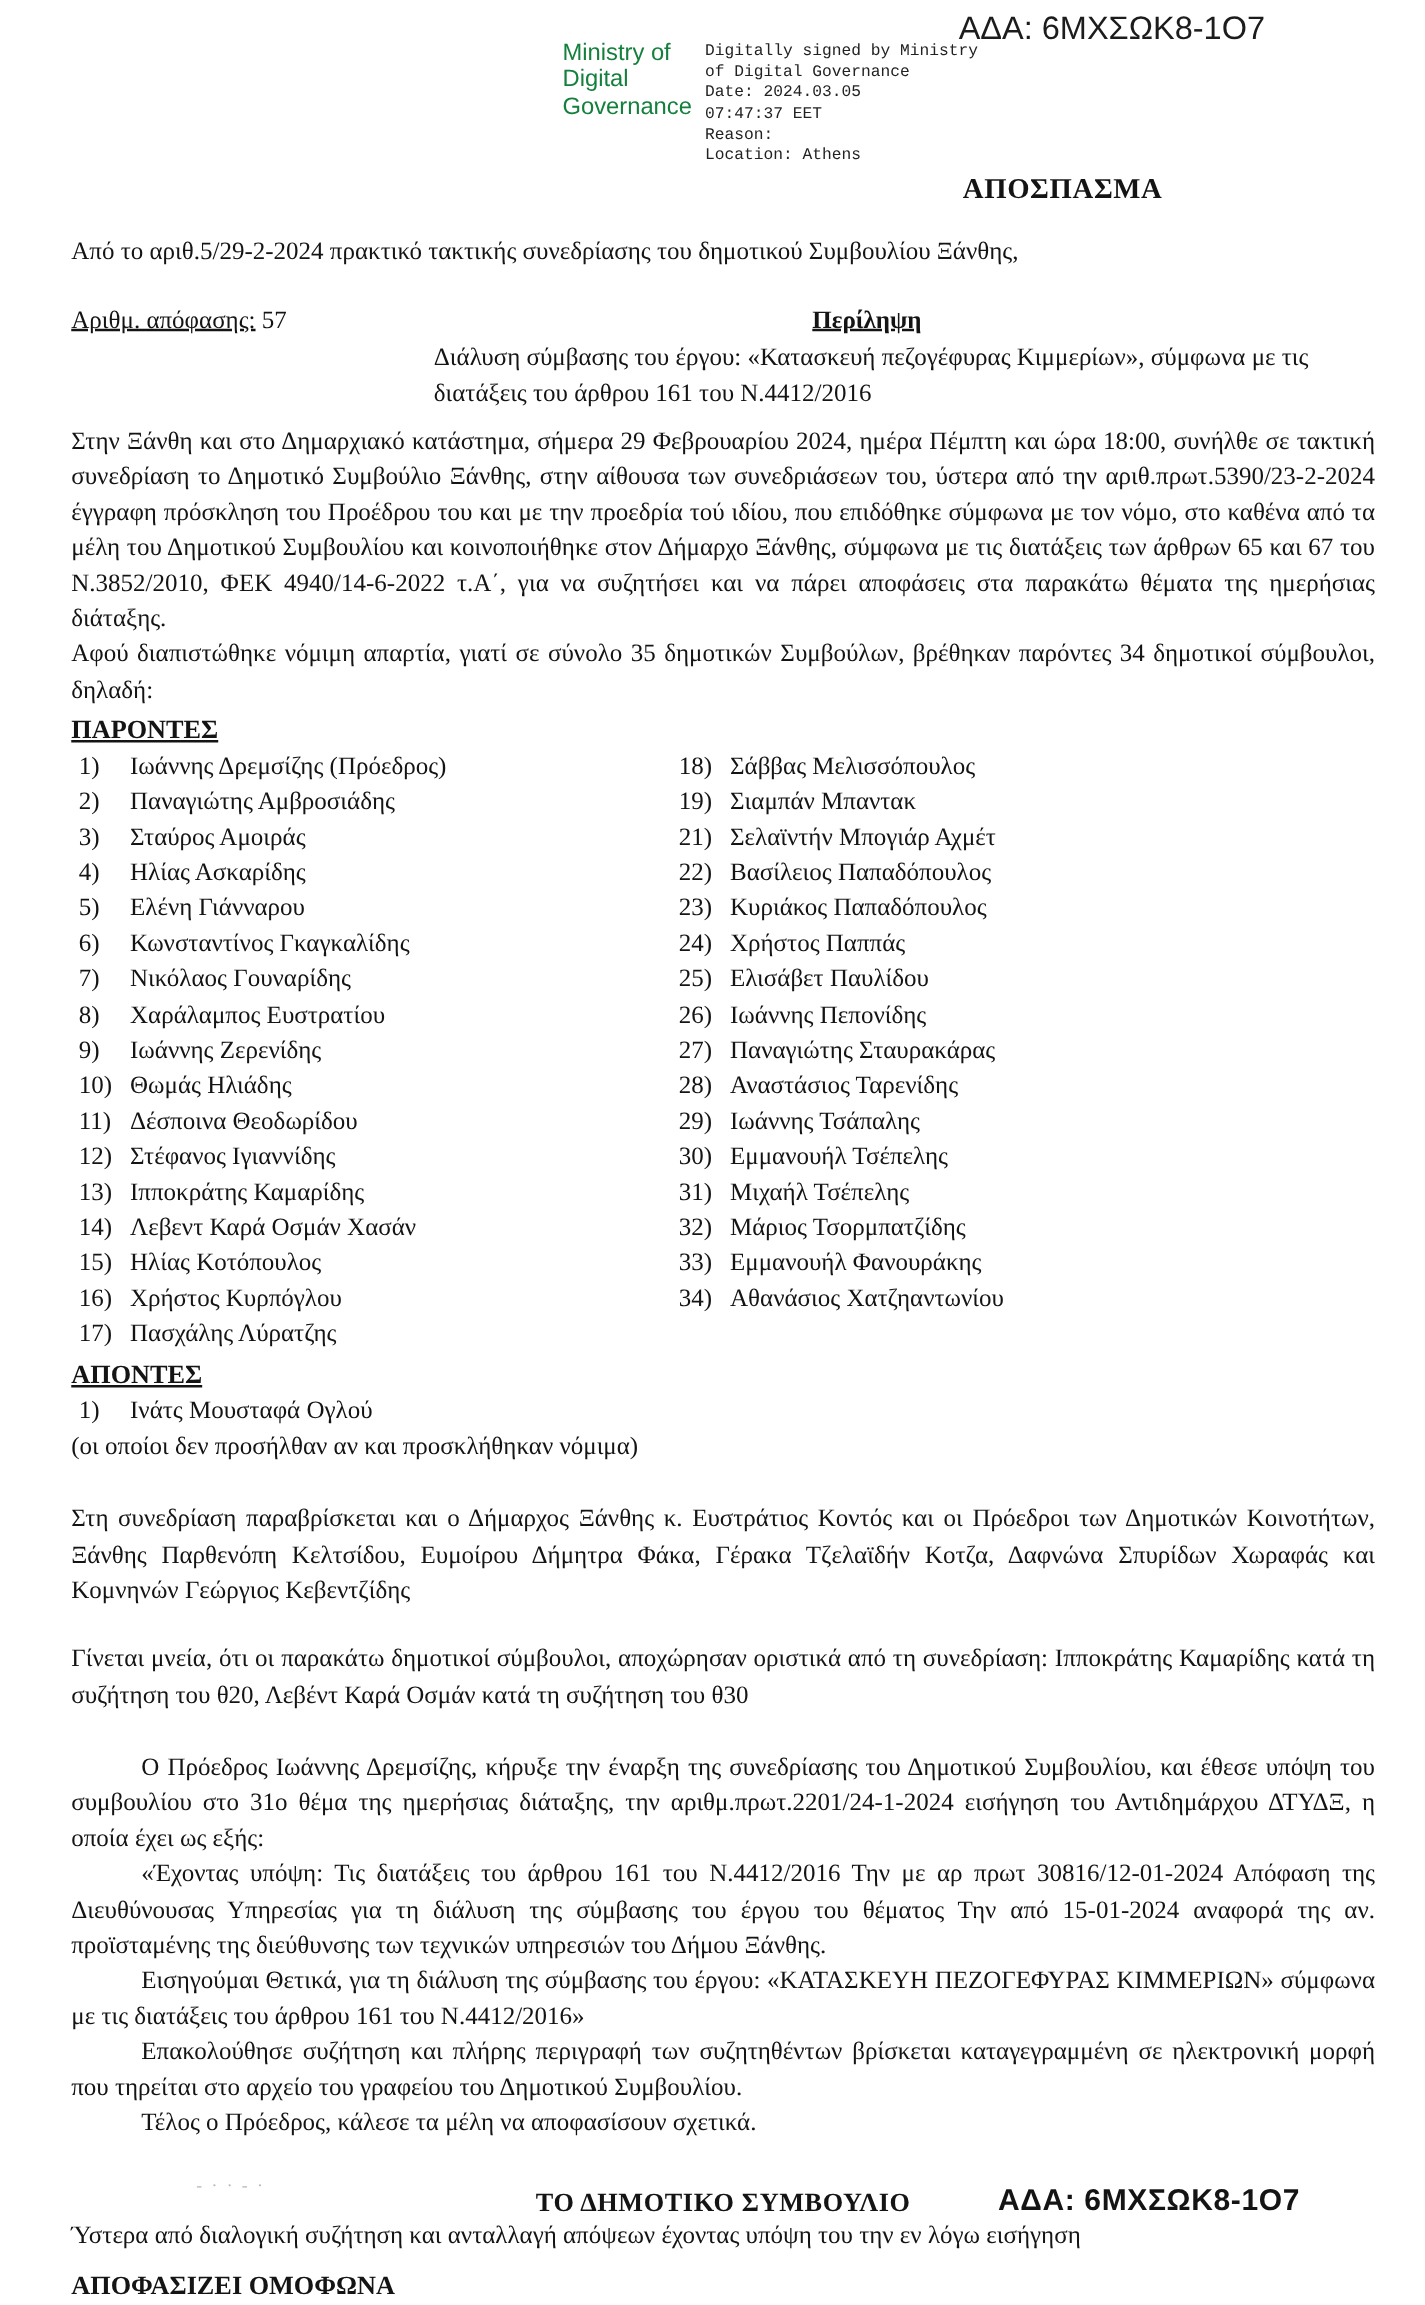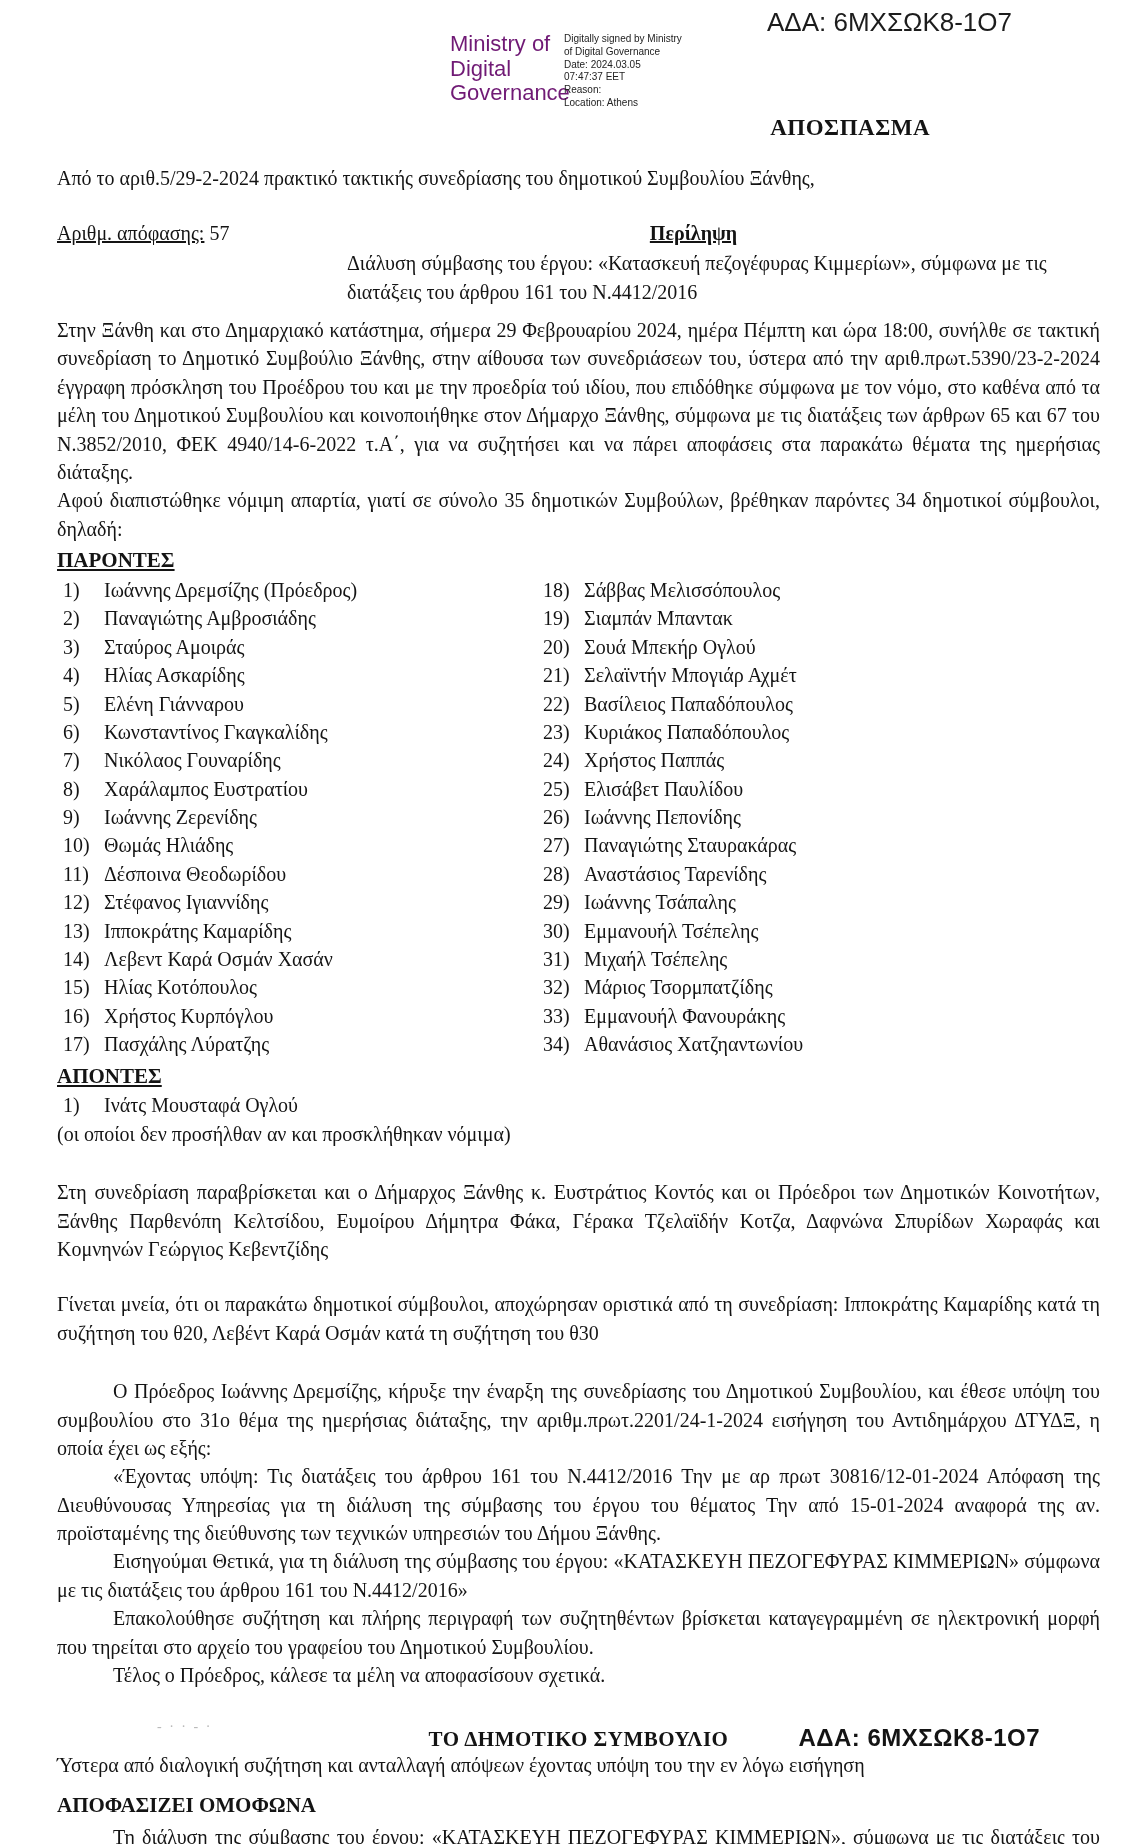--- a/index.html
+++ b/index.html
@@ -12,22 +12,22 @@
     font-family:"Liberation Serif", serif;
     font-size:20px; line-height:1.42; color:#141414;
     background:#ffffff;
   }
   .ada-top {
     position:absolute; top:4px; right:128px;
     font-family:"Liberation Sans", sans-serif;
     font-size:26px; color:#1c1c1c; white-space:nowrap;
   }
   .stamp { display:flex; gap:12px; margin:26px 0 0 393px; font-family:"Liberation Sans", sans-serif; }
-  .stamp-signer { font-size:22px; line-height:1.12; color:#701a75; width:102px; }
-  .stamp-details { font-size:10px; line-height:1.28; color:#222; padding-top:1px; }
+  .stamp-signer { font-size:19px; line-height:1.12; color:#15803d; width:102px; }
+  .stamp-details { font-size:13px; line-height:1.28; color:#222; padding-top:1px;font-family:Liberation Mono, monospace; }
   .doc-title { text-align:right; margin:2px 170px 0 0; font-weight:bold; font-size:23px; letter-spacing:0.5px; }
   .intro { margin-top:20px; }
   .decision-row { display:flex; margin-top:26px; }
   .decision-no { width:350px; font-weight:normal; }
   .decision-no .u { text-decoration:underline; }
   .summary-head { flex:1; text-align:center; font-weight:bold; text-decoration:underline; margin-right:120px; }
   .summary-text { margin:2px 0 0 290px; }
   .para { text-align:justify; }
   .p-session { margin-top:10px; }
   .sec-head { font-weight:bold; text-decoration:underline; font-size:21px; margin-top:3px; }
@@ -186,24 +186,20 @@
         <div class="member">
           <span class="num">18)</span>
           <span>Σάββας Μελισσόπουλος</span>
         </div>
 
         <div class="member">
           <span class="num">19)</span>
           <span>Σιαμπάν Μπαντακ</span>
         </div>
 
-        <div class="member">
-          <span class="num">20)</span>
-          <span>Σουά Μπεκήρ Ογλού</span>
-        </div>
 
         <div class="member">
           <span class="num">21)</span>
           <span>Σελαϊντήν Μπογιάρ Αχμέτ</span>
         </div>
 
         <div class="member">
           <span class="num">22)</span>
           <span>Βασίλειος Παπαδόπουλος</span>
         </div>

